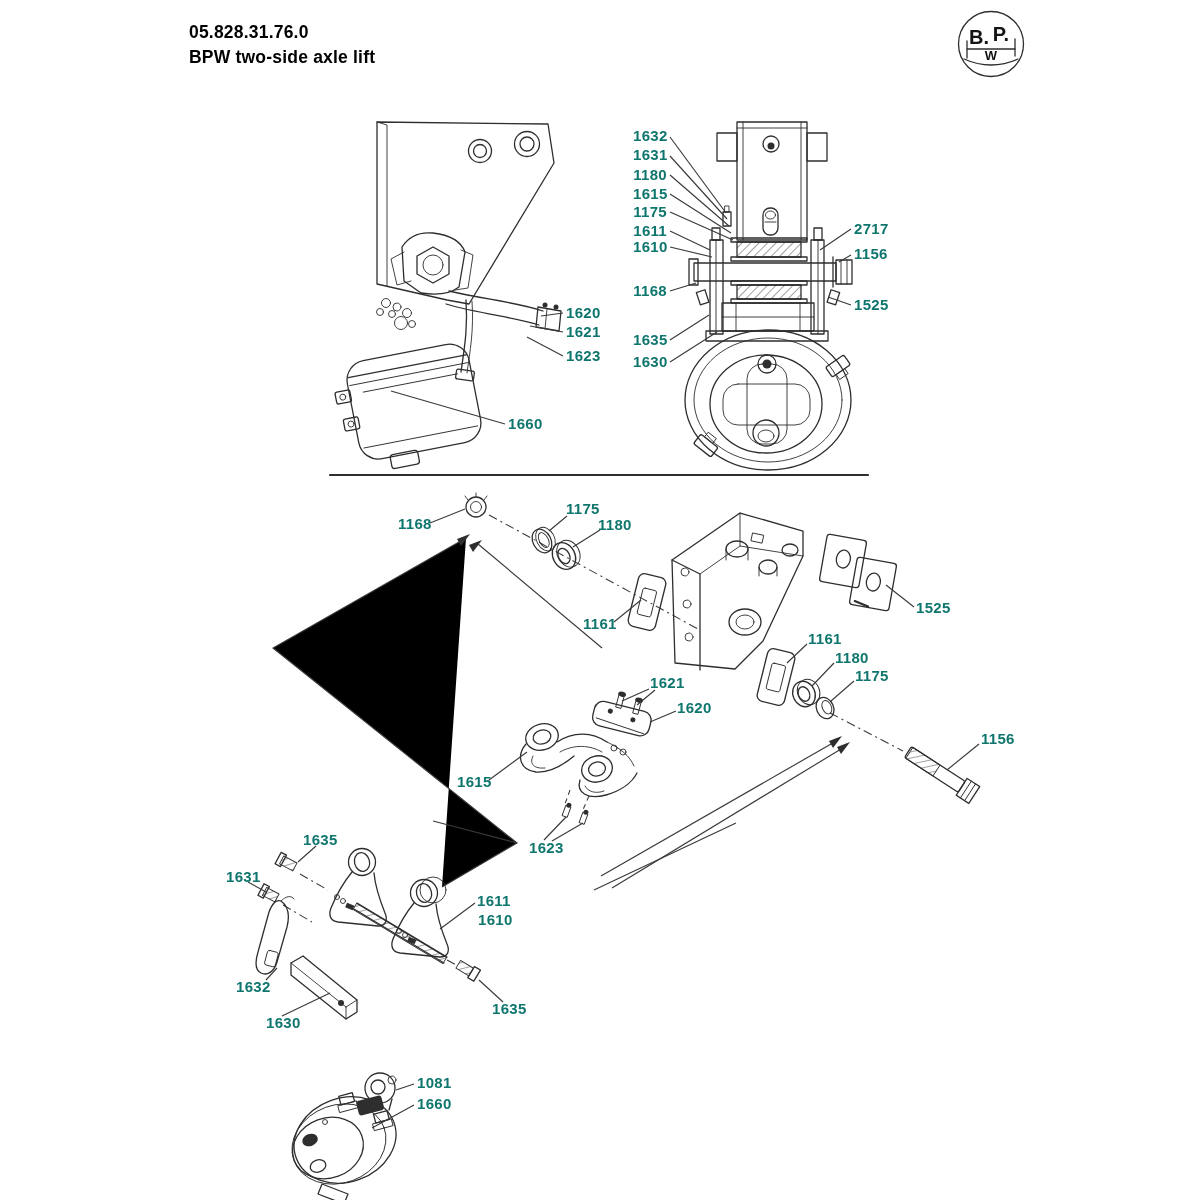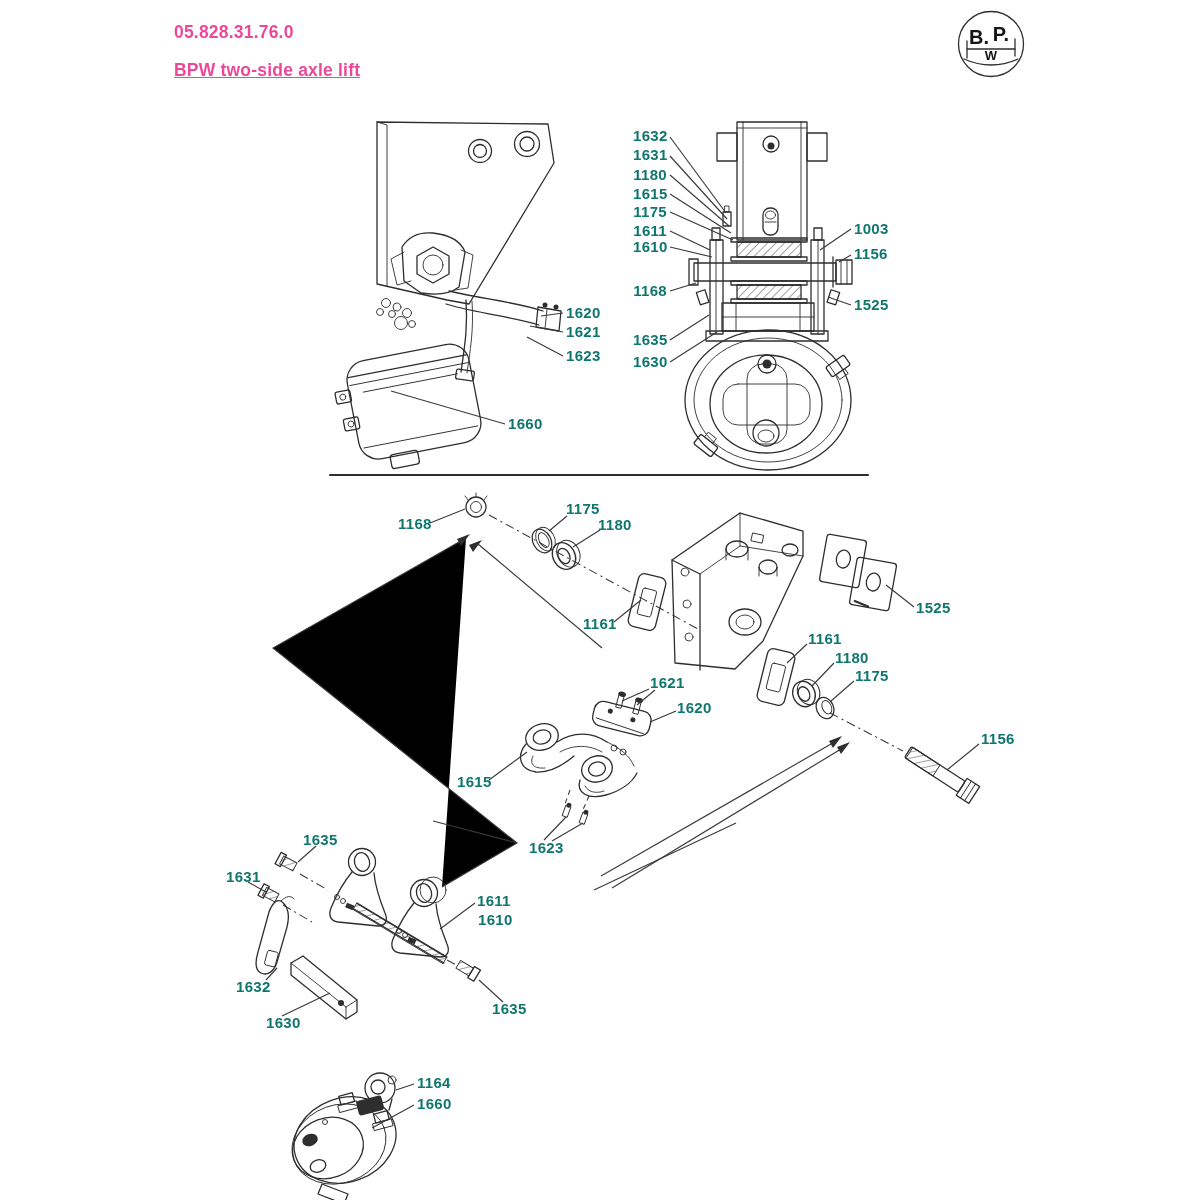--- a/index.html
+++ b/index.html
@@ -1,20 +1,20 @@
 <!DOCTYPE html>
 <html><head>
 <meta charset="utf-8">
 <style>
   html,body{margin:0;padding:0;background:#fff;}
   .page{position:relative;width:1200px;height:1200px;background:#ffffff;overflow:hidden;
         font-family:"Liberation Sans",sans-serif;}
-  .title-block{position:absolute;left:174px;top:22px;color:#ec4899;}
+  .title-block{position:absolute;left:189px;top:22px;color:#000000;}
   .pn{font:700 17.5px "Liberation Sans",sans-serif;letter-spacing:.2px;}
-  .pt{font:700 17.5px "Liberation Sans",sans-serif;margin-top:17px;letter-spacing:.2px;text-decoration:underline;}
+  .pt{font:700 17.5px "Liberation Sans",sans-serif;margin-top:4px;letter-spacing:.2px;}
   .lbl{position:absolute;font:700 15px "Liberation Sans",sans-serif;color:#0f766e;
        letter-spacing:.3px;white-space:nowrap;line-height:14px;}
   .lbl.ra{width:34px;text-align:right;}
   svg.art{position:absolute;left:0;top:0;}
   svg .s{stroke:#2e2e2e;fill:none;stroke-width:1.3;stroke-linecap:round;stroke-linejoin:round;}
   svg .thin{stroke-width:.9;}
   svg .thick{stroke-width:2.2;}
   svg .leader{stroke:#3a3a3a;stroke-width:1.15;}
   svg .axis{stroke:#3a3a3a;stroke-width:1.05;stroke-dasharray:9 4 2 4;}
   svg .dash{stroke:#3a3a3a;stroke-width:1.05;stroke-dasharray:5 4;}
@@ -401,21 +401,21 @@
   <div class="lbl ra" style="left:633px;top:148px">1631</div>
   <div class="lbl ra" style="left:633px;top:168px">1180</div>
   <div class="lbl ra" style="left:633px;top:187px">1615</div>
   <div class="lbl ra" style="left:633px;top:205px">1175</div>
   <div class="lbl ra" style="left:633px;top:224px">1611</div>
   <div class="lbl ra" style="left:633px;top:240px">1610</div>
   <div class="lbl ra" style="left:633px;top:284px">1168</div>
   <div class="lbl ra" style="left:633px;top:333px">1635</div>
   <div class="lbl ra" style="left:633px;top:355px">1630</div>
 
-  <div class="lbl" style="left:854px;top:222px">1003</div>
+  <div class="lbl" style="left:854px;top:222px">2717</div>
   <div class="lbl" style="left:854px;top:247px">1156</div>
   <div class="lbl" style="left:854px;top:298px">1525</div>
 
   <div class="lbl" style="left:398px;top:517px">1168</div>
   <div class="lbl" style="left:566px;top:502px">1175</div>
   <div class="lbl" style="left:598px;top:518px">1180</div>
   <div class="lbl" style="left:583px;top:617px">1161</div>
   <div class="lbl" style="left:916px;top:601px">1525</div>
   <div class="lbl" style="left:808px;top:632px">1161</div>
   <div class="lbl" style="left:835px;top:651px">1180</div>
@@ -427,16 +427,16 @@
   <div class="lbl" style="left:529px;top:841px">1623</div>
 
   <div class="lbl" style="left:303px;top:833px">1635</div>
   <div class="lbl" style="left:226px;top:870px">1631</div>
   <div class="lbl" style="left:477px;top:894px">1611</div>
   <div class="lbl" style="left:478px;top:913px">1610</div>
   <div class="lbl" style="left:236px;top:980px">1632</div>
   <div class="lbl" style="left:266px;top:1016px">1630</div>
   <div class="lbl" style="left:492px;top:1002px">1635</div>
 
-  <div class="lbl" style="left:417px;top:1076px">1164</div>
+  <div class="lbl" style="left:417px;top:1076px">1081</div>
   <div class="lbl" style="left:417px;top:1097px">1660</div>
 
 </div>
 
 </body></html>

